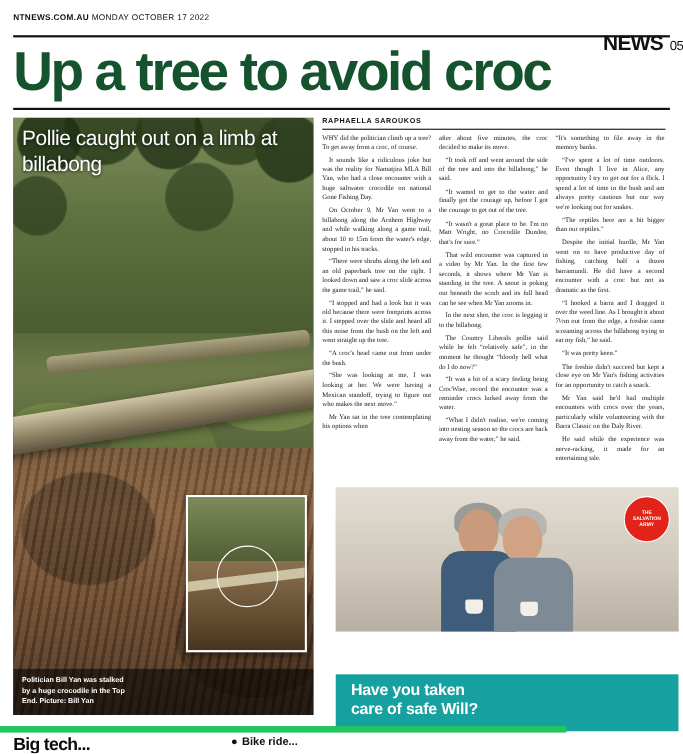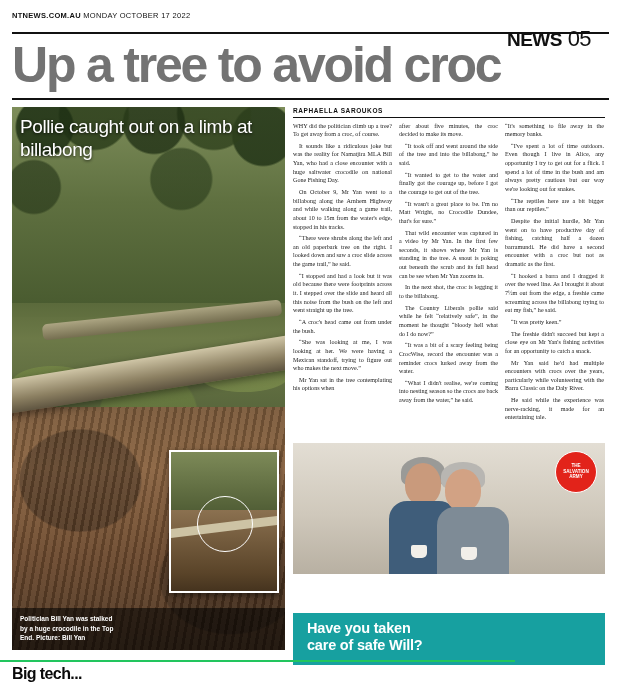--- a/index.html
+++ b/index.html
@@ -13,21 +13,21 @@
     height: 685px;
     overflow: hidden;
     font-family: "Liberation Serif", serif;
     color: #111;
     position: relative;
   }
 
   
   .masthead {
     height: 30px;
-    padding: 8px 30px 0 12px;
+    padding: 8px 0 0 12px;
     display: flex;
     align-items: flex-start;
     justify-content: space-between;
   }
   .masthead-left {
     font-family: "Liberation Sans", sans-serif;
     font-size: 7.5px;
     letter-spacing: 0.3px;
     padding-top: 3px;
     color: #111;
@@ -41,38 +41,38 @@
     gap: 6px;
     font-family: "Liberation Sans", sans-serif;
   }
   .masthead-right .section {
     font-size: 19px;
     font-weight: bold;
     letter-spacing: -0.6px;
     margin-top: 21px;
   }
   .masthead-right .pageno {
-    font-size: 22px;
+    font-size: 12px;
     font-weight: normal;
     letter-spacing: -0.6px;
   }
   .rule-top {
     border-top: 2px solid #111;
     margin: 2px 12px 0 12px;
   }
 
   
   .headline {
     font-family: "Liberation Sans", sans-serif;
     font-weight: bold;
     font-size: 50px;
     line-height: 0.95;
     letter-spacing: -2.2px;
     margin: 8px 12px 2px 12px;
-    color: #737373;
+    color: #14532d;
   }
   .rule-under-head {
     border-top: 2px solid #111;
     margin: 8px 12px 0 12px;
   }
 
   
   .content {
     display: flex;
     gap: 8px;
@@ -237,21 +237,21 @@
     text-align: justify;
     color: #1a1a1a;
   }
   .col p { margin: 0 0 3px 0; text-indent: 6px; }
   .col p.first { text-indent: 0; }
   .col p.first::first-letter { }
 
   
   .ad-block {
     position: absolute;
-    left: 0; bottom: 0;
+    left: 12px; bottom: 0;
     width: 312px;
     height: 222px;
     overflow: hidden;
   }
   .ad-photo {
     position: absolute; left: 0; top: 0; width: 100%; height: 131px;
     background: linear-gradient(180deg, #d9d3c8 0%, #c7bfb2 45%, #b2a99a 100%);
     overflow: hidden;
   }
   .ad-photo .wall {
@@ -326,21 +326,21 @@
   
   .bottom-strip {
     position: absolute;
     left: 0; bottom: 0;
     width: 515px;
     height: 25px;
     padding: 3px 12px 0 12px;
     display: flex;
     gap: 10px;
     overflow: hidden;
-    border-top: 2px solid #22c55e;
+    border-top: 6px solid #22c55e;
   }
   .bs-head {
     font-family: "Liberation Sans", sans-serif;
     font-weight: bold;
     font-size: 16px;
     letter-spacing: -0.6px;
     width: 188px;
     color: #0a0a0a;
     white-space: nowrap;
     overflow: hidden;
@@ -476,13 +476,16 @@
           <span>Have you taken</span><br>
           <span>care of safe Will?</span>
         </div>
       </div>
     </div>
   </div>
 </div>
 
 <div class="bottom-strip">
   <div class="bs-head">Big tech...</div>
+  <div class="bs-mid">
+    <span class="bullet">●</span><span>Bike ride...</span>
+  </div>
 </div>
 
 </body></html>

